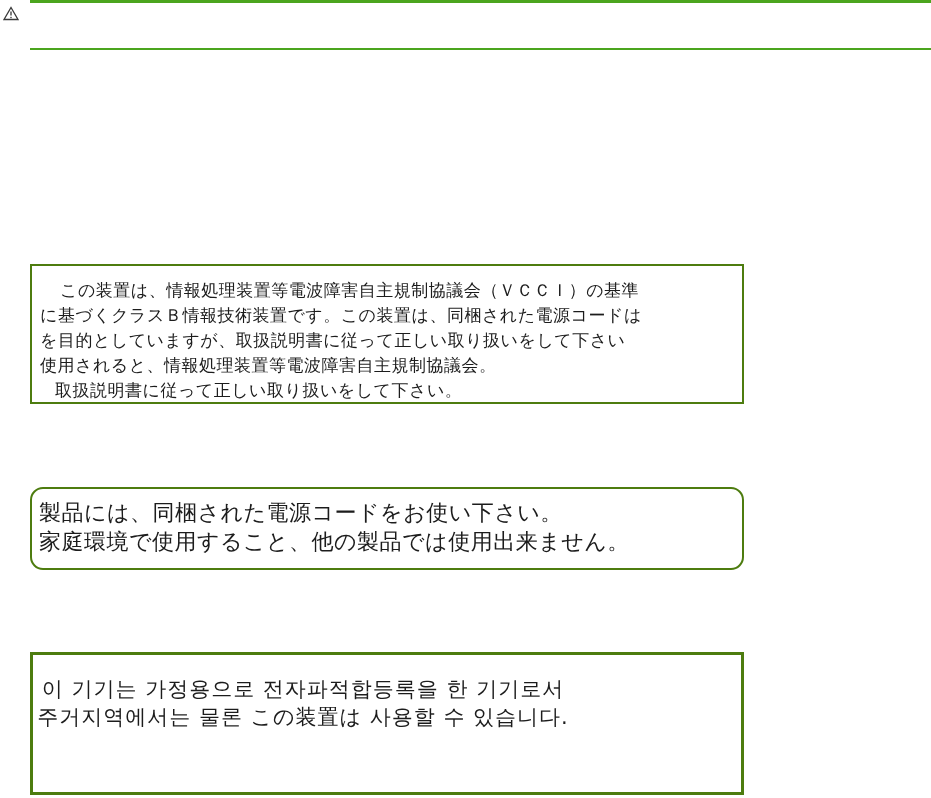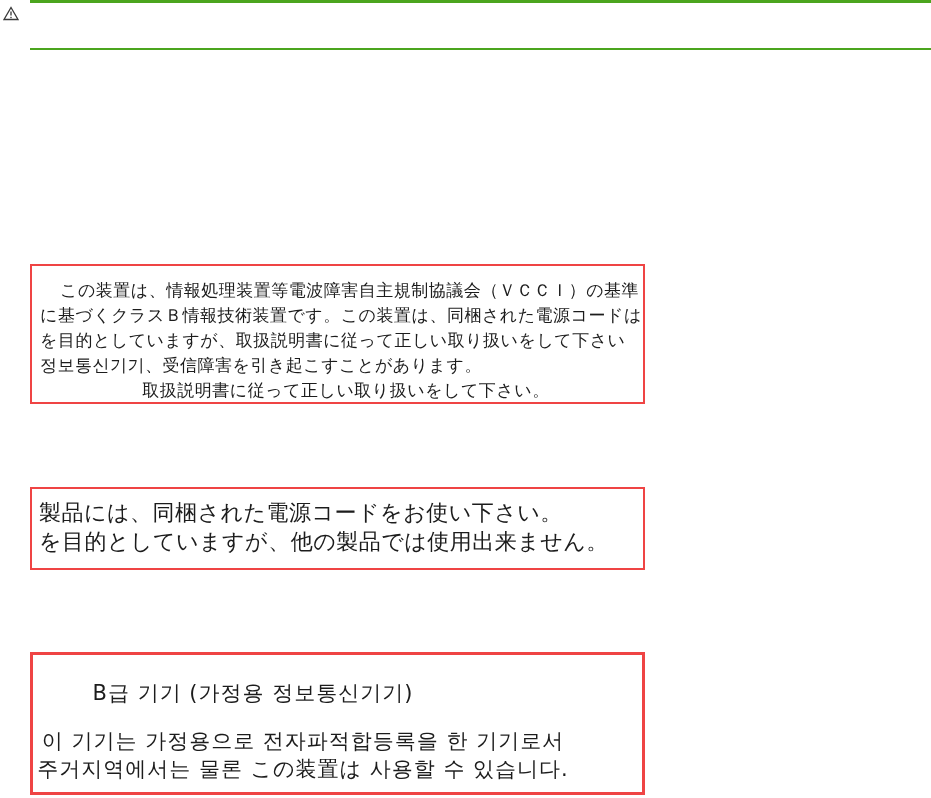--- a/index.html
+++ b/index.html
@@ -15,40 +15,41 @@
     position:absolute; left:30px; width:901px;
     background:#4BA51E;
   }
   .rule-top { top:0; height:3px; }
   .rule-bottom { top:48px; height:2px; }
   .warning-icon {
     position:absolute; left:3px; top:6px;
     width:16px; height:15px;
   }
   .notice {
-    position:absolute; left:30px; width:615px;
-    border:2px solid #ef4444;
+    position:absolute; left:30px; width:714px;
+    border:2px solid #4d7c0f;
     box-sizing:border-box;
     background:#ffffff;
   }
   .notice-vcci {
     top:264px; height:140px;
     padding:12px 6px 0 8px;
     font-size:17px; line-height:25px;
     letter-spacing:0.5px;
     white-space:nowrap;
   }
   .indent-lg { text-indent:20px; }
-  .indent-sm { text-indent:15px;text-align:center; }
+  .indent-sm { text-indent:15px; }
   .notice-power {
     top:487px; height:83px;
     padding:9px 0 0 7px;
     font-size:22px; line-height:29px;
     letter-spacing:0.5px;
     white-space:nowrap;
+    border-radius:13px;
   }
   .notice-korean {
     top:652px; height:143px;
     border-width:3px;
     font-size:21px;
     letter-spacing:1px;
     white-space:nowrap;
   }
   .korean-title {
     margin-top:24px;
@@ -74,30 +75,29 @@
     <rect x="11" y="8" width="2" height="6" fill="#3a3a3a"></rect>
     <rect x="11" y="16" width="2" height="2" fill="#3a3a3a"></rect>
   </svg>
 
   <div class="rule rule-bottom"></div>
 
   <div class="notice notice-vcci">
     <div class="indent-lg">この装置は、情報処理装置等電波障害自主規制協議会（ＶＣＣＩ）の基準</div>
     <div>に基づくクラスＢ情報技術装置です。この装置は、同梱された電源コードは</div>
     <div>を目的としていますが、取扱説明書に従って正しい取り扱いをして下さい</div>
-    <div>정보통신기기、受信障害を引き起こすことがあります。</div>
+    <div>使用されると、情報処理装置等電波障害自主規制協議会。</div>
     <div class="indent-sm">取扱説明書に従って正しい取り扱いをして下さい。</div>
   </div>
 
   <div class="notice notice-power">
     <div>製品には、同梱された電源コードをお使い下さい。</div>
-    <div>を目的としていますが、他の製品では使用出来ません。</div>
+    <div>家庭環境で使用すること、他の製品では使用出来ません。</div>
   </div>
 
   <div class="notice notice-korean">
-    <div class="korean-title">B급 기기 (가정용 정보통신기기)</div>
     <div class="korean-body">
       <div>이 기기는 가정용으로 전자파적합등록을 한 기기로서</div>
       <div>주거지역에서는 물론 この装置は 사용할 수 있습니다.</div>
     </div>
   </div>
 
 </div>
 
 </body></html>

